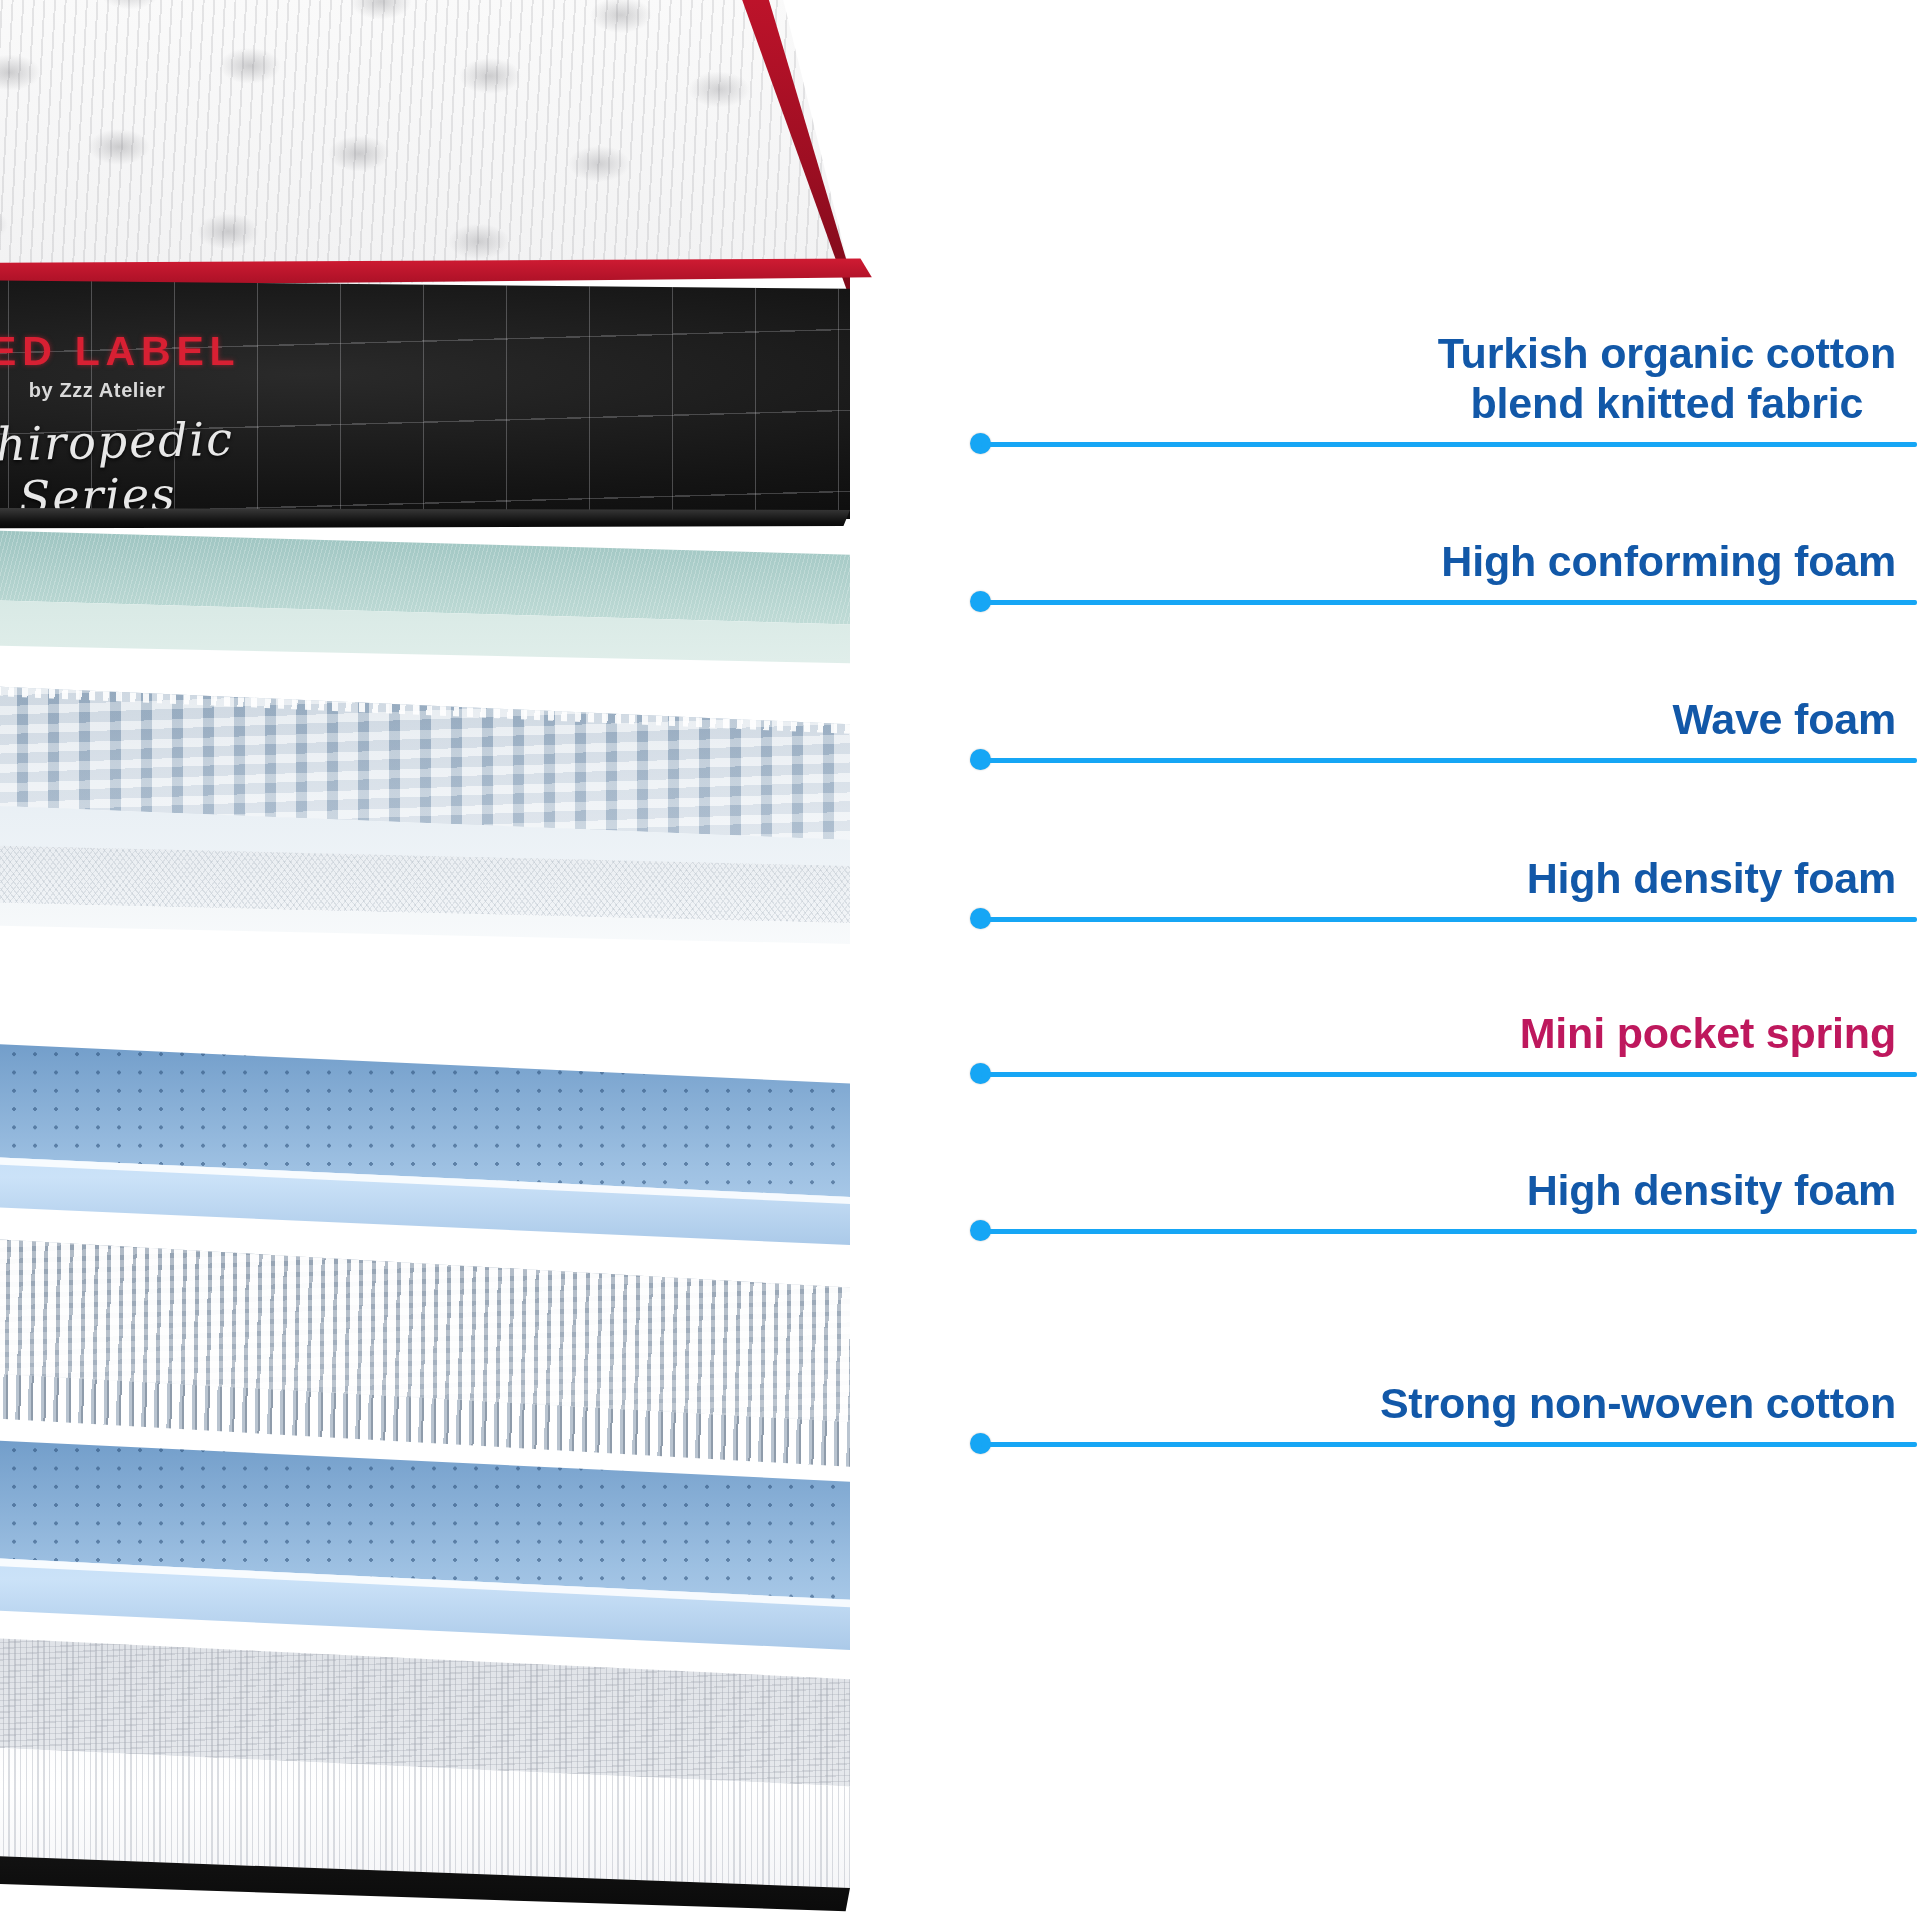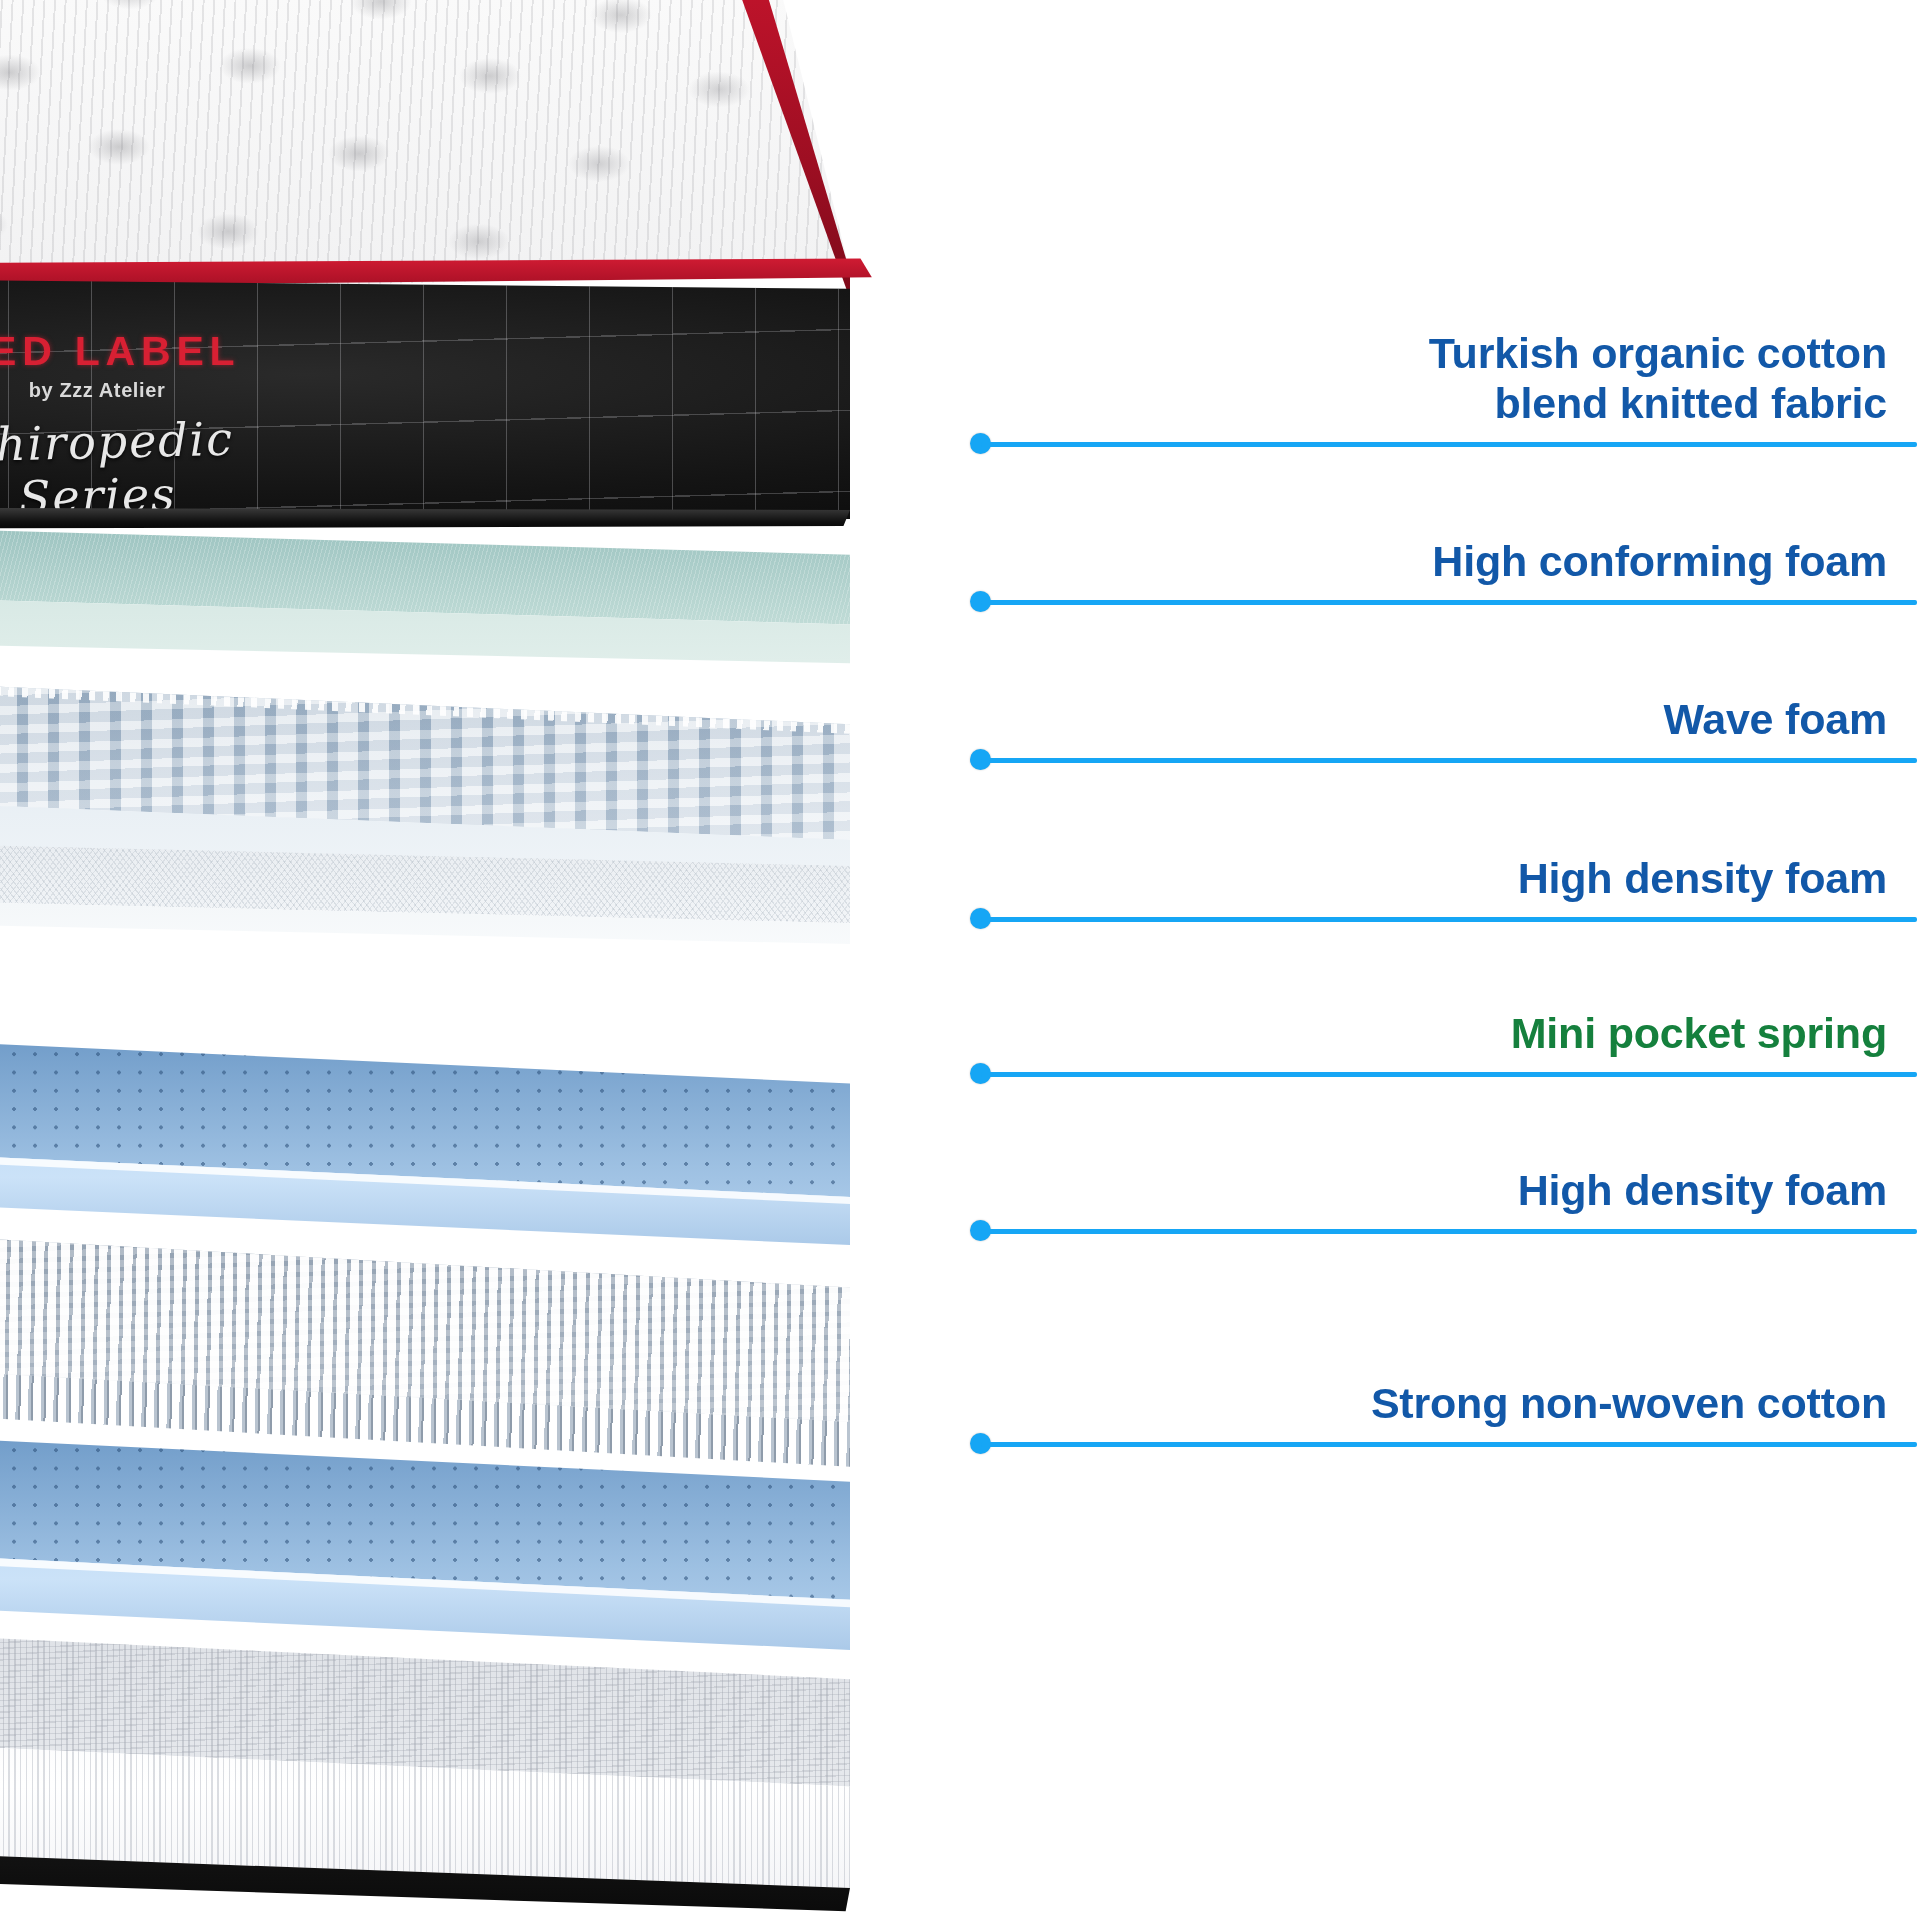--- a/index.html
+++ b/index.html
@@ -211,23 +211,23 @@
   
   .callout{position:absolute;height:0;}
   .callout .dot{
     position:absolute;left:0;top:-10.6px;width:21px;height:21px;border-radius:50%;
     background:#16a6f5;box-shadow:0 0 1.9px rgba(0,0,0,.25);
   }
   .callout .line{
     position:absolute;left:10.6px;top:-1.9px;height:4.8px;background:#16a6f5;border-radius:1.9px;
   }
   .callout .txt{
-    position:absolute;right:29px;bottom:15.4px;
+    position:absolute;right:20px;bottom:15.4px;
     color:#1258a8;font-weight:700;font-size:43px;line-height:1.16;
-    text-align:right;white-space:pre-line;letter-spacing:-0.2px;
+    text-align:center;white-space:pre-line;letter-spacing:-0.2px;
   }
 </style>
 </head>
 <body>
 
 <div class="stage">
 
   <div class="slab" id="layer-top">
     <div class="quilt"></div>
     <div class="piping"></div>
@@ -304,21 +304,21 @@
 
   <div class="callout" style="left: 970px; top: 919px; width: 946px;">
     <span class="dot" style="background: rgb(22, 166, 245);"></span>
     <span class="line" style="width: 936px; background: rgb(22, 166, 245);"></span>
     <span class="txt" style="color: rgb(18, 88, 168);">High density foam</span>
   </div>
 
   <div class="callout" style="left: 970px; top: 1074px; width: 946px;">
     <span class="dot" style="background: rgb(22, 166, 245);"></span>
     <span class="line" style="width: 936px; background: rgb(22, 166, 245);"></span>
-    <span class="txt" style="color: #15803d;">Mini pocket spring</span>
+    <span class="txt" style="color: #be185d;">Mini pocket spring</span>
   </div>
 
   <div class="callout" style="left: 970px; top: 1231px; width: 946px;">
     <span class="dot" style="background: rgb(22, 166, 245);"></span>
     <span class="line" style="width: 936px; background: rgb(22, 166, 245);"></span>
     <span class="txt" style="color: rgb(18, 88, 168);">High density foam</span>
   </div>
 
   <div class="callout" style="left: 970px; top: 1444px; width: 946px;">
     <span class="dot" style="background: rgb(22, 166, 245);"></span>

